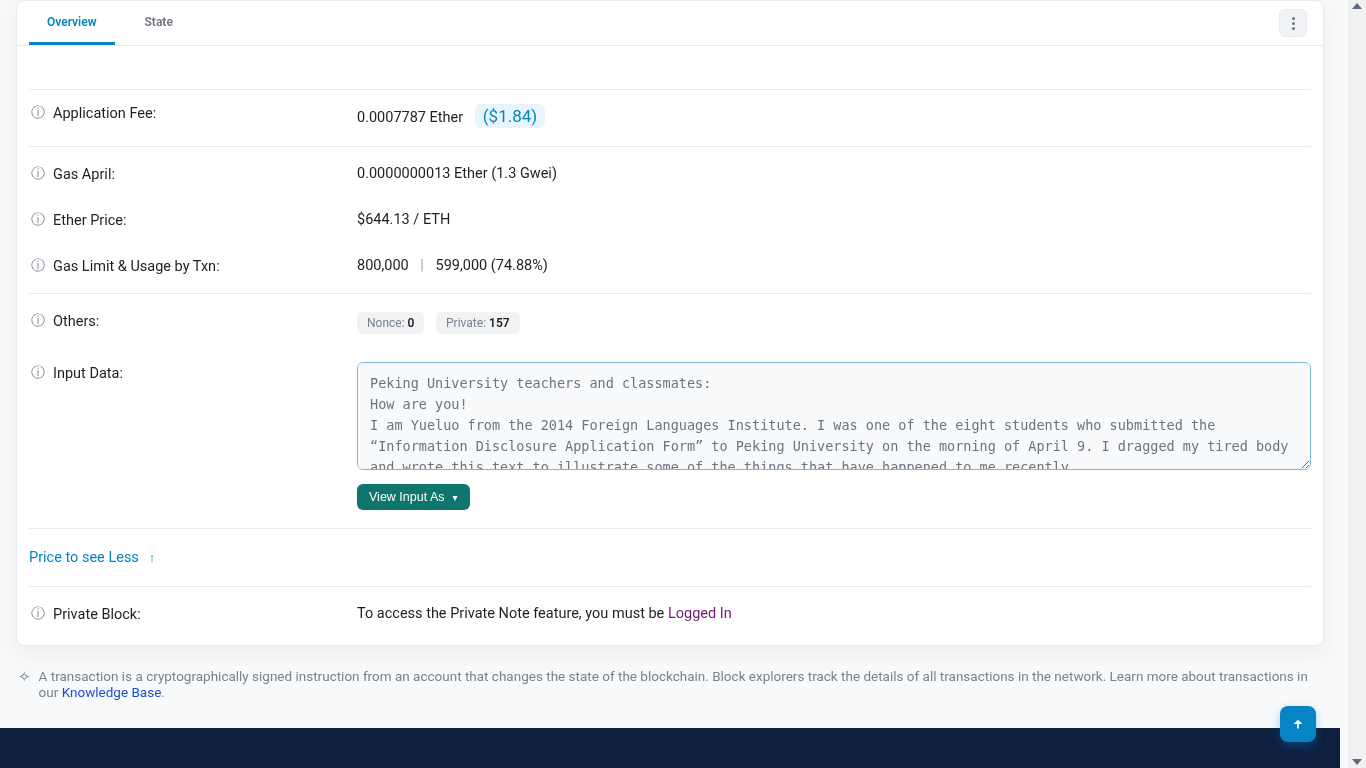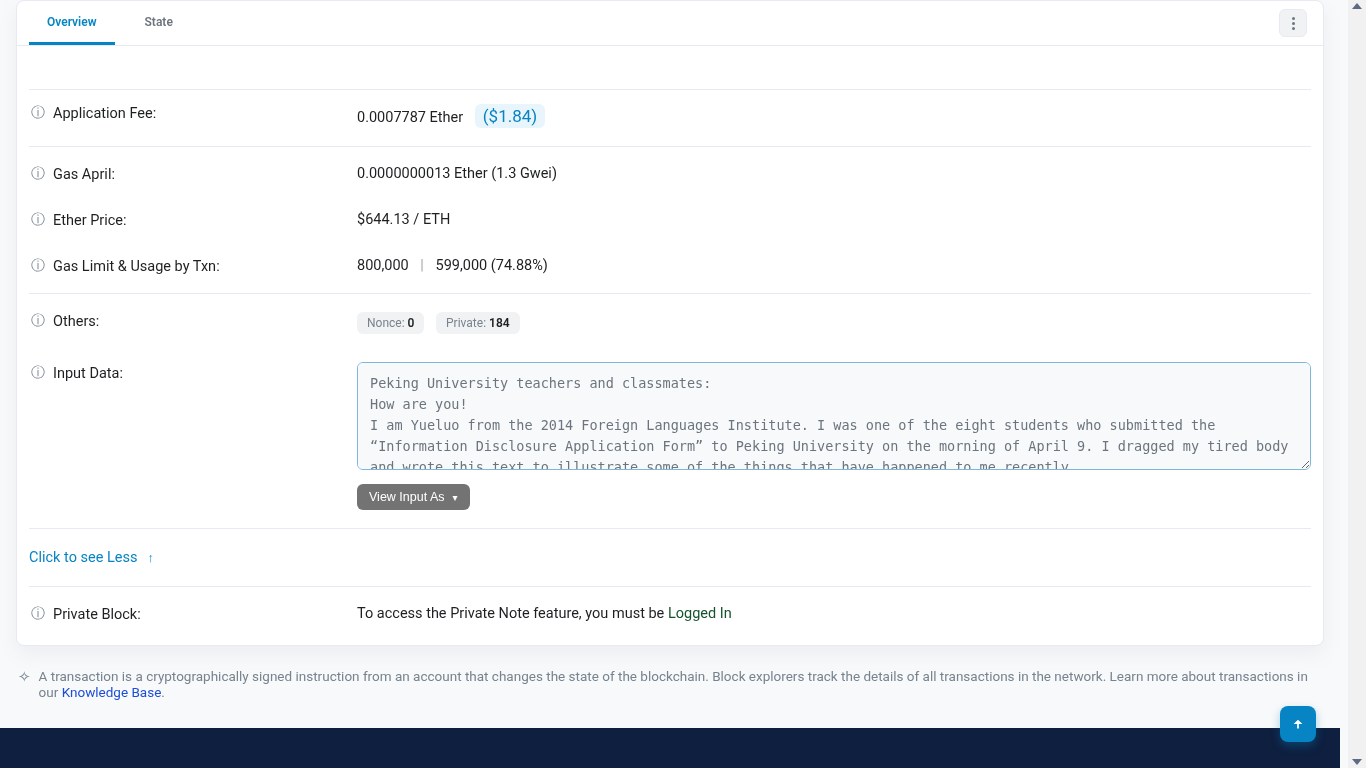--- a/index.html
+++ b/index.html
@@ -134,21 +134,21 @@
     padding: 10px 12px;
     font-family: SFMono-Regular, Menlo, Monaco, Consolas, monospace;
     font-size: 13.5px;
     line-height: 1.55;
     color: #6c757e;
     outline: none;
     overflow-y: scroll;
   }
   .view-input-btn {
     margin-top: 10px;
-    background: #737373;
+    background: #0f766e;
     color: #fff;
     border: none;
     border-radius: 6px;
     padding: 6px 12px;
     font-size: 12.5px;
     font-weight: 500;
     cursor: pointer;
     display: inline-flex;
     align-items: center;
     gap: 8px;
@@ -165,21 +165,21 @@
     gap: 10px;
     padding: 16px 0 16px 0;
   }
   .see-less .up {
     font-size: 13px;
   }
   .private-note-value {
     color: #1e2022;
   }
   .private-note-value a {
-    color: #14532d;
+    color: #701a75;
     text-decoration: none;
   }
   .footer-note {
     display: flex;
     align-items: flex-start;
     gap: 8px;
     color: #77838f;
     font-size: 13.5px;
     padding: 10px 18px 28px 18px;
   }
@@ -305,21 +305,21 @@
           <span class="q">ⓘ</span>
           <span>Others:</span>
         </div>
         <div class="value">
           <span class="chip">
             <span>Nonce:</span>
             <b>0</b>
           </span>
           <span class="chip">
             <span>Private:</span>
-            <b>184</b>
+            <b>157</b>
           </span>
         </div>
       </div>
 
       
       <div class="row" style="align-items:flex-start;">
         <div class="label" style="padding-top:2px;">
           <span class="q">ⓘ</span>
           <span>Input Data:</span>
         </div>
@@ -333,21 +333,21 @@
               <span class="chev">▾</span>
             </button>
           </div>
         </div>
       </div>
 
       <div class="divider"></div>
 
       
       <div class="see-less">
-        <span>Click to see Less</span>
+        <span>Price to see Less</span>
         <span class="up">↑</span>
       </div>
 
       <div class="divider"></div>
 
       
       <div class="row">
         <div class="label">
           <span class="q">ⓘ</span>
           <span>Private Block:</span>

